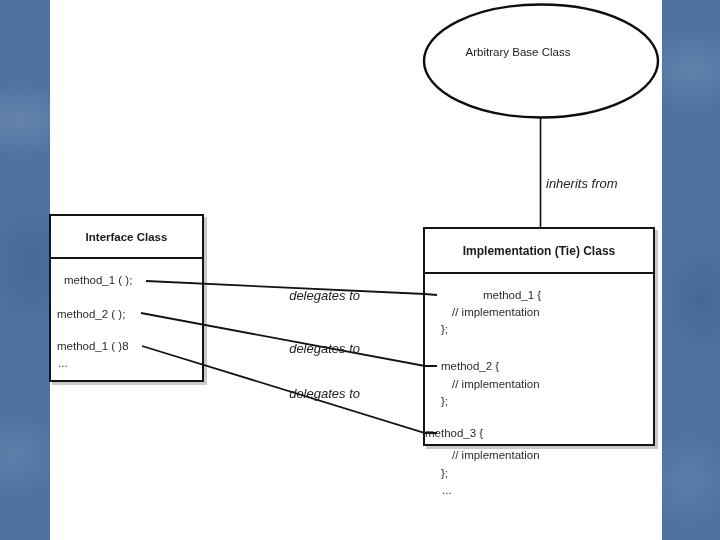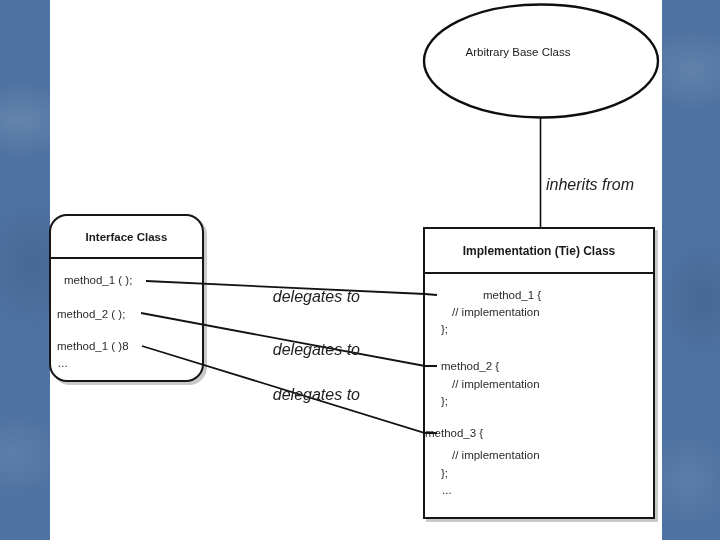--- a/index.html
+++ b/index.html
@@ -21,37 +21,37 @@
     position: absolute; left: 50px; top: 0; width: 612px; height: 540px;
     background: #ffffff;
   }
   .box {
     position: absolute;
     background: #ffffff;
     border: 2px solid #151515;
     box-sizing: border-box;
     box-shadow: 3px 3px 0 rgba(135,135,135,.45);
   }
-  .iface-box { left: 49px; top: 214px; width: 155px; height: 168px; border-radius: 18px; }
-  .impl-box  { left: 423px; top: 227px; width: 232px; height: 292px; }
+  .iface-box { left: 49px; top: 214px; width: 155px; height: 168px; }
+  .impl-box  { left: 423px; top: 227px; width: 232px; height: 219px; }
   .box-header {
     display: flex; align-items: center; justify-content: center;
     border-bottom: 2px solid #151515;
     font-weight: bold; color: #1a1a1a;
   }
   .iface-box .box-header { height: 41px; font-size: 11.5px; }
   .impl-box  .box-header { height: 43px; font-size: 12px; }
   .code {
     position: absolute;
     font-size: 11.5px; color: #2b2b2b;
     white-space: pre; line-height: 14px;
   }
   .lbl-italic {
     position: absolute;
-    font-style: italic; font-size: 16px; color: #222;
+    font-style: italic; font-size: 13px; color: #222;
   }
   .delegates { left: 258px; width: 102px; text-align: right; margin-top: 24px; }
   .ellipse-label {
     position: absolute; left: 423px; top: 44px; width: 190px;
     text-align: center; font-size: 11.5px; line-height: 17px; color: #1a1a1a;
   }
   svg.wires { position: absolute; left: 0; top: 0; }
 </style>
 </head>
 <body>

